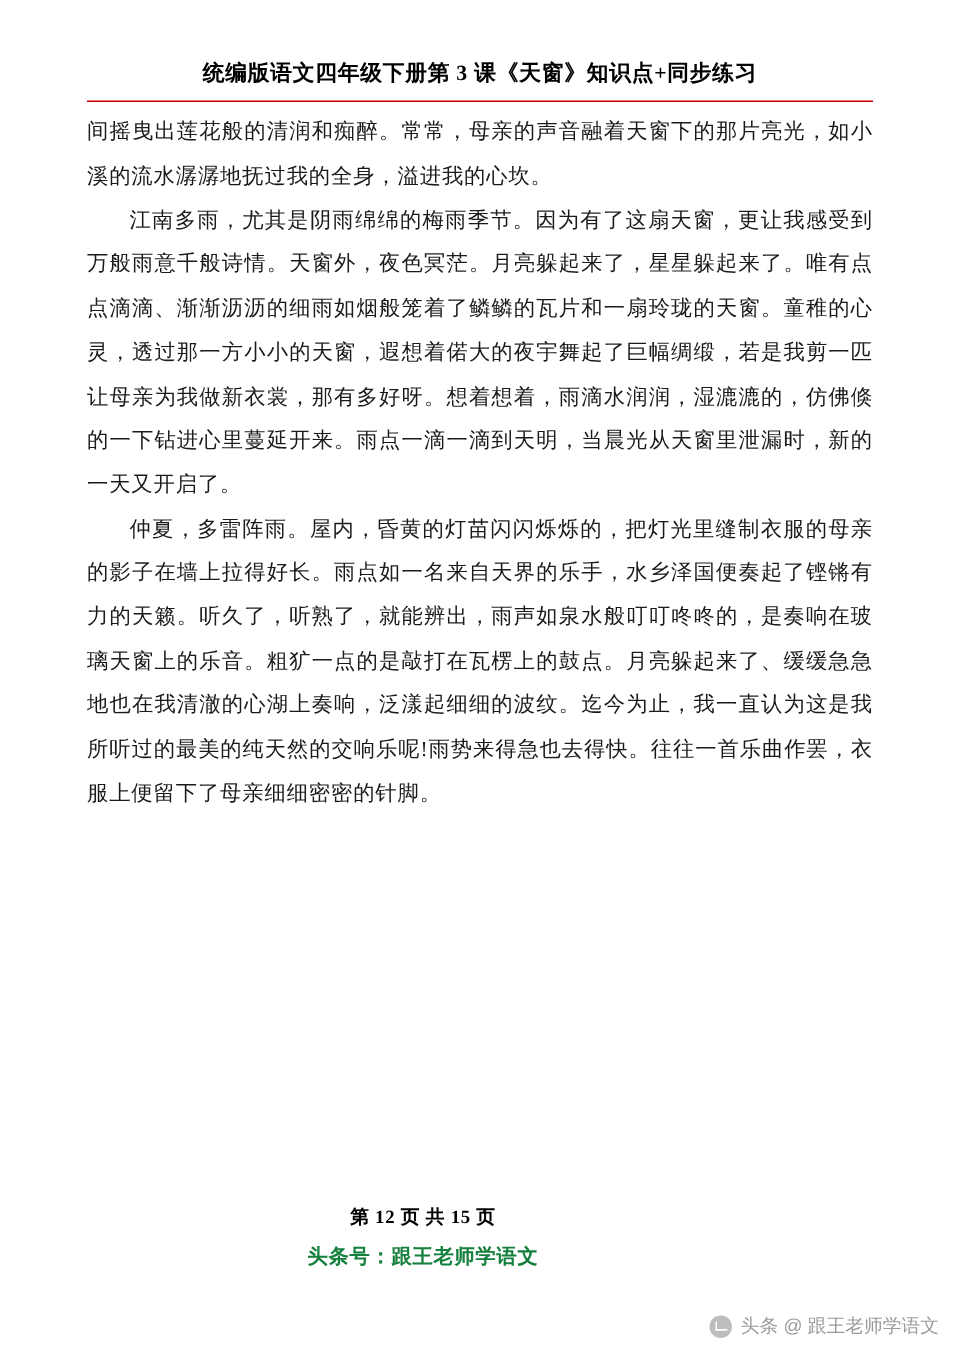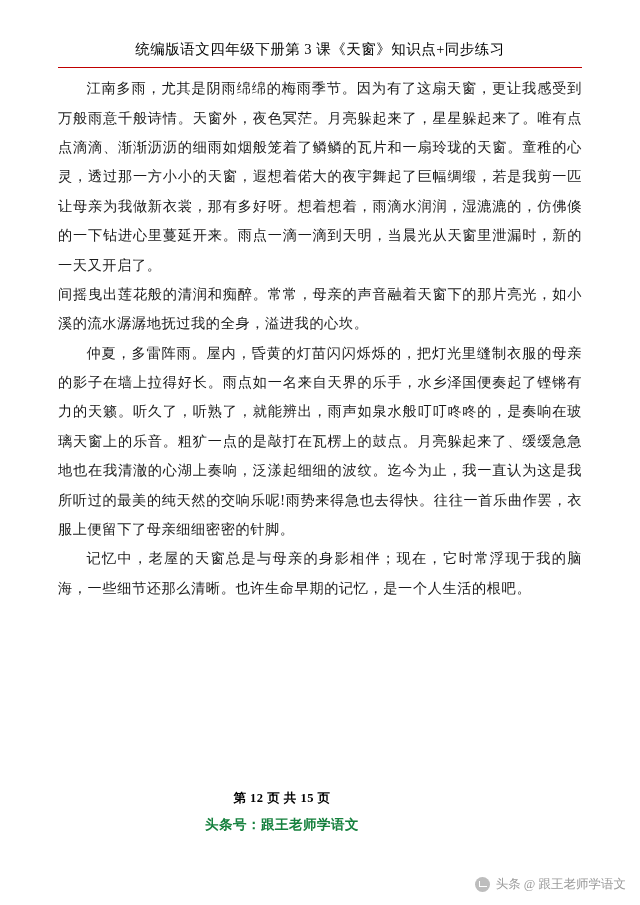--- a/index.html
+++ b/index.html
@@ -25,21 +25,21 @@
     left: 0;
     top: 0;
     width: 640px;
     height: 880px;
     padding: 38px 58px 0 58px;
     box-sizing: border-box;
   }
   .doc-title {
     text-align: center;
     font-size: 14.5px;
-    font-weight: normal;
+    font-weight: bold;
     color: #000000;
     letter-spacing: 0.5px;
     line-height: 1.6;
     padding-bottom: 4px;
   }
   .title-rule {
     width: 100%;
     height: 0;
     border-top: 1.5px solid #c00000;
     margin: 2px 0 6px 0;
@@ -53,21 +53,21 @@
     text-indent: 2em;
     margin: 0;
     letter-spacing: 0.6px;
   }
   .para.first {
     text-indent: 0;
   }
   .footer {
     position: absolute;
     left: 0;
-    bottom: 71px;
+    bottom: 58px;
     width: 564px;
     text-align: center;
   }
   .page-num {
     font-size: 12.5px;
     font-weight: bold;
     color: #000000;
     letter-spacing: 0.5px;
   }
   .byline {
@@ -78,21 +78,21 @@
     letter-spacing: 0.5px;
   }
   .watermark {
     position: absolute;
     right: 14px;
     bottom: 12px;
     display: flex;
     align-items: center;
     gap: 6px;
     color: #9a9a9a;
-    font-family: Liberation Serif, serif;
+    font-family: Liberation Sans, sans-serif;
     font-size: 12.5px;
   }
   .watermark .mark-icon {
     width: 15px;
     height: 15px;
     border-radius: 50%;
     background: #bdbdbd;
     position: relative;
     flex: none;
   }
@@ -119,24 +119,23 @@
 </head>
 <body>
 
 <div class="page">
 
   <div class="doc-body">
 
     <div class="doc-title">统编版语文四年级下册第 3 课《天窗》知识点+同步练习</div>
     <div class="title-rule"></div>
 
+    <p class="para first">间摇曳出莲花般的清润和痴醉。常常，母亲的声音融着天窗下的那片亮光，如小溪的流水潺潺地抚过我的全身，溢进我的心坎。</p>
     <p class="para">江南多雨，尤其是阴雨绵绵的梅雨季节。因为有了这扇天窗，更让我感受到万般雨意千般诗情。天窗外，夜色冥茫。月亮躲起来了，星星躲起来了。唯有点点滴滴、渐渐沥沥的细雨如烟般笼着了鳞鳞的瓦片和一扇玲珑的天窗。童稚的心灵，透过那一方小小的天窗，遐想着偌大的夜宇舞起了巨幅绸缎，若是我剪一匹让母亲为我做新衣裳，那有多好呀。想着想着，雨滴水润润，湿漉漉的，仿佛倏的一下钻进心里蔓延开来。雨点一滴一滴到天明，当晨光从天窗里泄漏时，新的一天又开启了。</p>
-    <p class="para first">间摇曳出莲花般的清润和痴醉。常常，母亲的声音融着天窗下的那片亮光，如小溪的流水潺潺地抚过我的全身，溢进我的心坎。</p>
     <p class="para">仲夏，多雷阵雨。屋内，昏黄的灯苗闪闪烁烁的，把灯光里缝制衣服的母亲的影子在墙上拉得好长。雨点如一名来自天界的乐手，水乡泽国便奏起了铿锵有力的天籁。听久了，听熟了，就能辨出，雨声如泉水般叮叮咚咚的，是奏响在玻璃天窗上的乐音。粗犷一点的是敲打在瓦楞上的鼓点。月亮躲起来了、缓缓急急地也在我清澈的心湖上奏响，泛漾起细细的波纹。迄今为止，我一直认为这是我所听过的最美的纯天然的交响乐呢!雨势来得急也去得快。往往一首乐曲作罢，衣服上便留下了母亲细细密密的针脚。</p>
-    <p class="para">记忆中，老屋的天窗总是与母亲的身影相伴；现在，它时常浮现于我的脑海，一些细节还那么清晰。也许生命早期的记忆，是一个人生活的根吧。</p>
 
   </div>
 
   <div class="footer">
     <div class="page-num">第 12 页 共 15 页</div>
     <div class="byline">头条号：跟王老师学语文</div>
   </div>
 
   <div class="watermark">
     <span class="mark-icon"></span>

